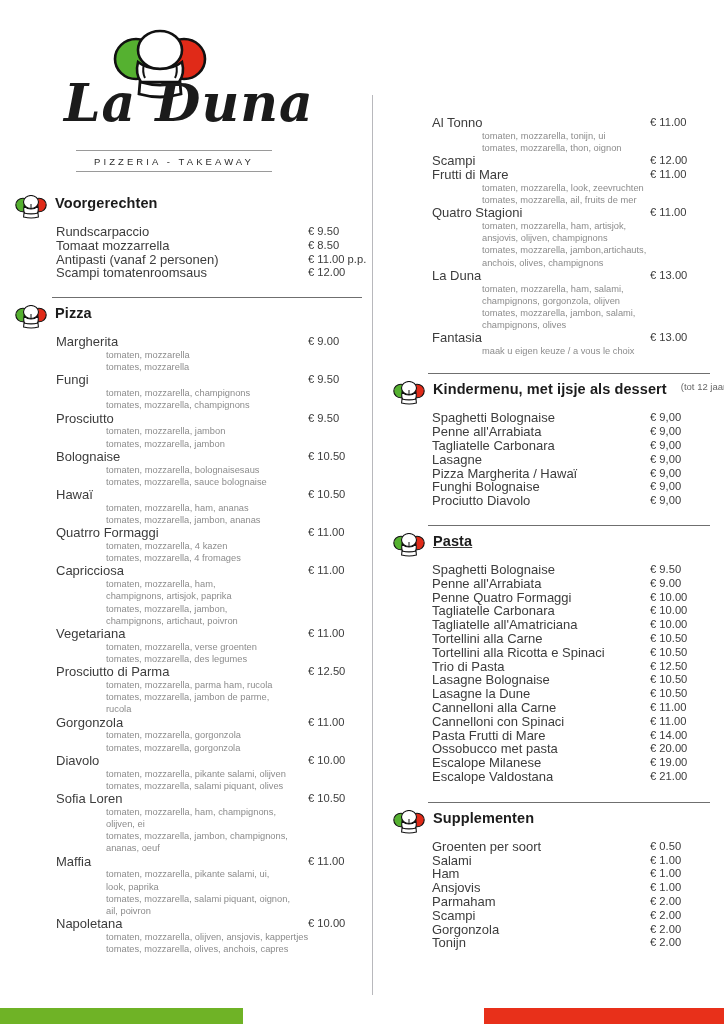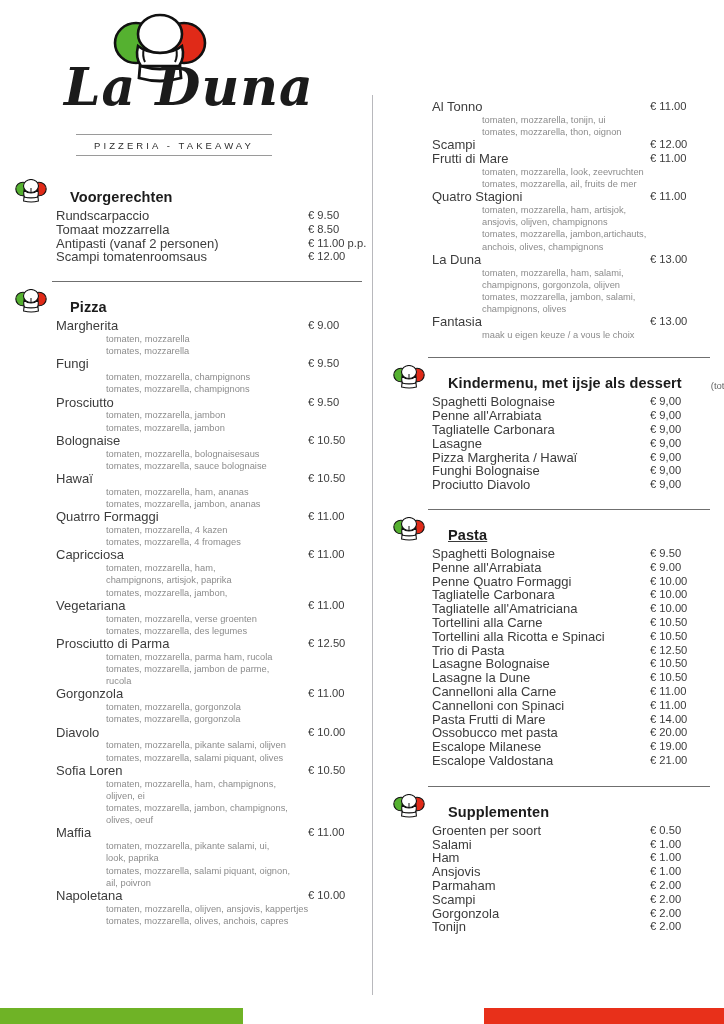--- a/index.html
+++ b/index.html
@@ -16,21 +16,21 @@
     overflow: hidden;
   }
 
   
   #page {
     position: absolute;
     inset: 0;
   }
   .col {
     position: absolute;
-    top: 0;
+    top: 16px;
   }
   #col-left  { left: 14px;  width: 348px; }
   #col-right { left: 392px; width: 318px; }
 
   .vdivider {
     position: absolute;
     left: 372px;
     top: 95px;
     width: 1px;
     height: 900px;
@@ -91,22 +91,22 @@
     position: relative;
   }
   .sec-rule {
     height: 1px;
     background: #6f6f6f;
     margin-left: 38px;
     margin-right: 0;
   }
   .sec-head {
     display: flex;
-    align-items: flex-end;
-    gap: 22px;
+    align-items: flex-start;
+    gap: 7px;
     padding-top: 7px;
     padding-bottom: 4px;
   }
   .sec-icon {
     width: 34px;
     height: 26px;
     flex: 0 0 34px;
     position: relative;
   }
   .sec-title {
@@ -291,20 +291,21 @@
             <div>tomates, mozzarella, 4 fromages</div>
           </div>
           <div class="rowline">
             <span class="nm">Capricciosa</span>
             <span class="pr" style="left: 252px;">€ 11.00</span>
           </div>
           <div class="desc">
             <div>tomaten, mozzarella, ham,</div>
             <div>champignons, artisjok, paprika</div>
             <div>tomates, mozzarella, jambon,</div>
+            <div>champignons, artichaut, poivron</div>
           </div>
           <div class="rowline">
             <span class="nm">Vegetariana</span>
             <span class="pr" style="left: 252px;">€ 11.00</span>
           </div>
           <div class="desc">
             <div>tomaten, mozzarella, verse groenten</div>
             <div>tomates, mozzarella, des legumes</div>
           </div>
           <div class="rowline">
@@ -333,21 +334,21 @@
             <div>tomates, mozzarella, salami piquant, olives</div>
           </div>
           <div class="rowline">
             <span class="nm">Sofia Loren</span>
             <span class="pr" style="left: 252px;">€ 10.50</span>
           </div>
           <div class="desc">
             <div>tomaten, mozzarella, ham, champignons,</div>
             <div>olijven, ei</div>
             <div>tomates, mozzarella, jambon, champignons,</div>
-            <div>olives, oeuf</div>
+            <div>ananas, oeuf</div>
           </div>
           <div class="rowline">
             <span class="nm">Maffia</span>
             <span class="pr" style="left: 252px;">€ 11.00</span>
           </div>
           <div class="desc">
             <div>tomaten, mozzarella, pikante salami, ui,</div>
             <div>look, paprika</div>
             <div>tomates, mozzarella, salami piquant, oignon,</div>
             <div>ail, poivron</div>

